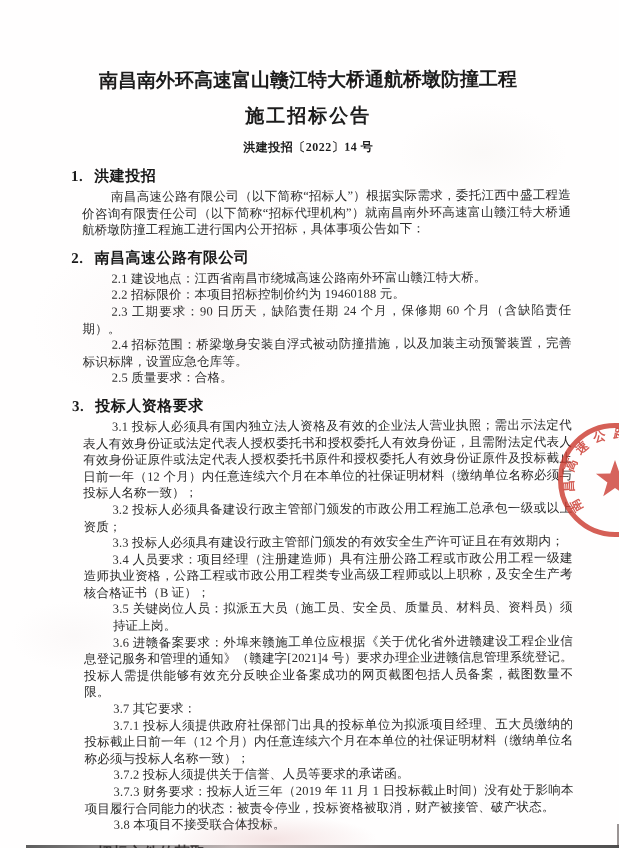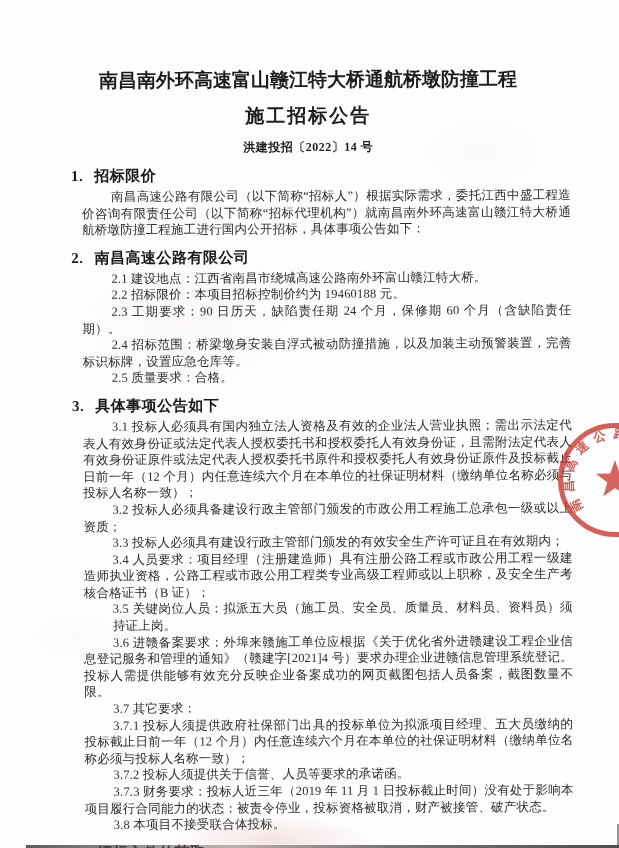--- a/index.html
+++ b/index.html
@@ -63,35 +63,35 @@
 <body>
 
 <div class="page">
   <div class="content">
 
     <h1 class="title">南昌南外环高速富山赣江特大桥通航桥墩防撞工程</h1>
     <h1 class="title title2">施工招标公告</h1>
     <div class="docnum">洪建投招〔2022〕14 号</div>
 
     <div class="sec">
-      <h2 class="h"><span class="hn">1.</span><span>招标限价</span></h2>
+      <h2 class="h"><span class="hn">1.</span><span>洪建投招</span></h2>
       <p class="body">南昌高速公路有限公司（以下简称“招标人”）根据实际需求，委托江西中盛工程造价咨询有限责任公司（以下简称“招标代理机构”）就南昌南外环高速富山赣江特大桥通航桥墩防撞工程施工进行国内公开招标，具体事项公告如下：</p>
     </div>
 
     <div class="sec">
       <h2 class="h"><span class="hn">2.</span><span>南昌高速公路有限公司</span></h2>
       <p class="body">2.1 建设地点：江西省南昌市绕城高速公路南外环富山赣江特大桥。</p>
       <p class="body">2.2 招标限价：本项目招标控制价约为 19460188 元。</p>
       <p class="body">2.3 工期要求：90 日历天，缺陷责任期 24 个月，保修期 60 个月（含缺陷责任期）。</p>
       <p class="body">2.4 招标范围：桥梁墩身安装自浮式被动防撞措施，以及加装主动预警装置，完善标识标牌，设置应急仓库等。</p>
       <p class="body">2.5 质量要求：合格。</p>
     </div>
 
     <div class="sec">
-      <h2 class="h"><span class="hn">3.</span><span>具体事项公告如下</span></h2>
+      <h2 class="h"><span class="hn">3.</span><span>投标人资格要求</span></h2>
       <p class="body">3.1 投标人必须具有国内独立法人资格及有效的企业法人营业执照；需出示法定代表人有效身份证或法定代表人授权委托书和授权委托人有效身份证，且需附法定代表人有效身份证原件或法定代表人授权委托书原件和授权委托人有效身份证原件及投标截止日前一年（12 个月）内任意连续六个月在本单位的社保证明材料（缴纳单位名称必须与投标人名称一致）；</p>
       <p class="body">3.2 投标人必须具备建设行政主管部门颁发的市政公用工程施工总承包一级或以上资质；</p>
       <p class="body">3.3 投标人必须具有建设行政主管部门颁发的有效安全生产许可证且在有效期内；</p>
       <p class="body">3.4 人员要求：项目经理（注册建造师）具有注册公路工程或市政公用工程一级建造师执业资格，公路工程或市政公用工程类专业高级工程师或以上职称，及安全生产考核合格证书（B 证）；</p>
       <p class="body block-indent">3.5 关键岗位人员：拟派五大员（施工员、安全员、质量员、材料员、资料员）须持证上岗。</p>
       <p class="body">3.6 进赣备案要求：外埠来赣施工单位应根据《关于优化省外进赣建设工程企业信息登记服务和管理的通知》（赣建字[2021]4 号）要求办理企业进赣信息管理系统登记。投标人需提供能够有效充分反映企业备案成功的网页截图包括人员备案，截图数量不限。</p>
       <p class="body">3.7 其它要求：</p>
       <p class="body">3.7.1 投标人须提供政府社保部门出具的投标单位为拟派项目经理、五大员缴纳的投标截止日前一年（12 个月）内任意连续六个月在本单位的社保证明材料（缴纳单位名称必须与投标人名称一致）；</p>
       <p class="body">3.7.2 投标人须提供关于信誉、人员等要求的承诺函。</p>
       <p class="body">3.7.3 财务要求：投标人近三年（2019 年 11 月 1 日投标截止时间）没有处于影响本项目履行合同能力的状态：被责令停业，投标资格被取消，财产被接管、破产状态。</p>

